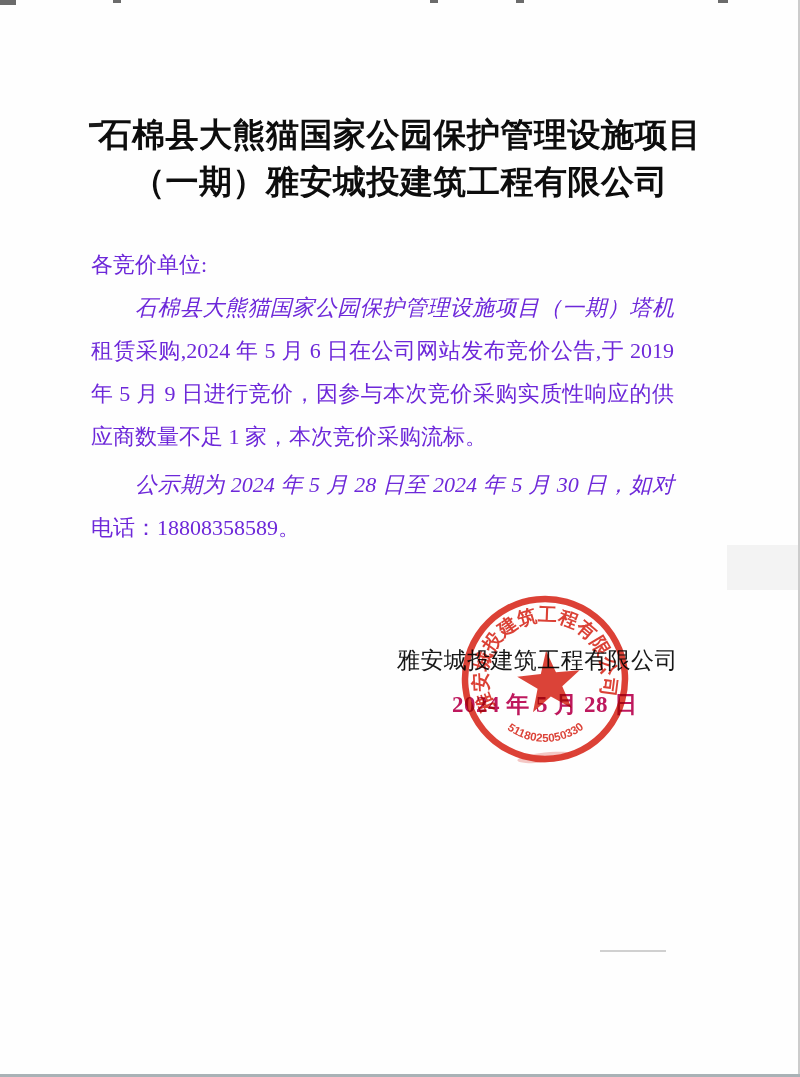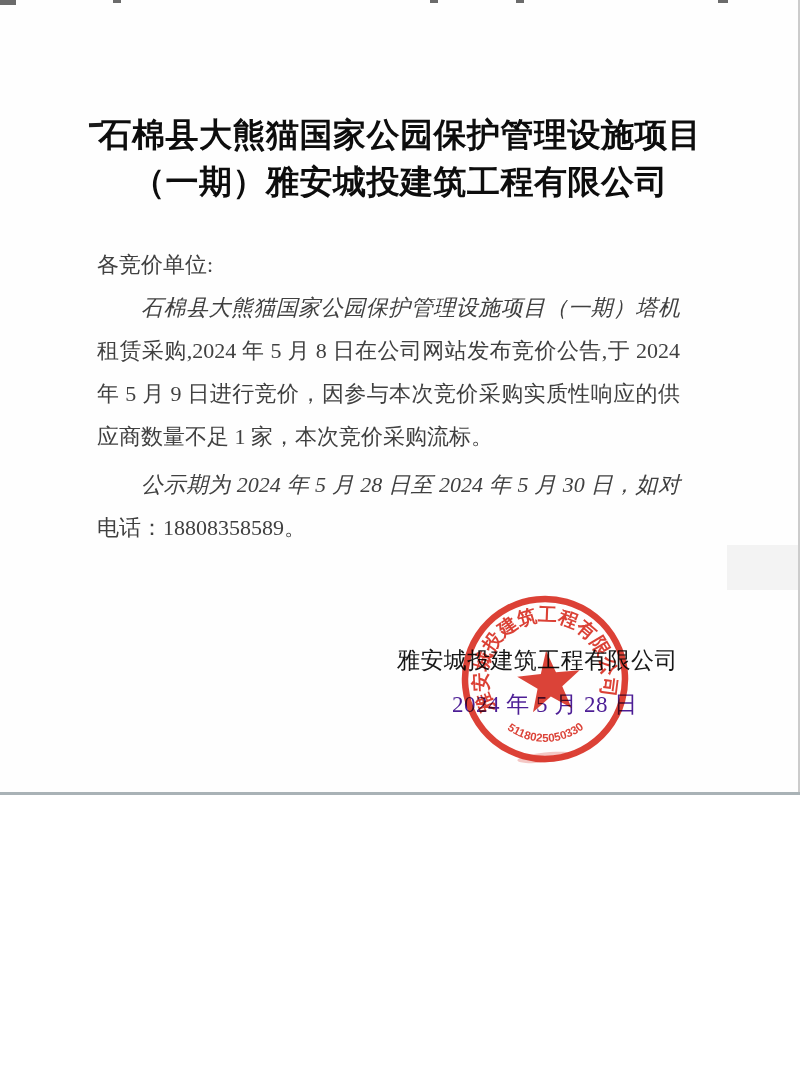--- a/index.html
+++ b/index.html
@@ -1,37 +1,37 @@
 <!DOCTYPE html>
 <html><head>
 <meta charset="utf-8">
 <style>
   html,body{margin:0;padding:0;background:#ffffff;}
   .page{
-    position:relative;width:800px;height:795px;background:#fefefe;
+    position:relative;width:800px;height:1077px;background:#fefefe;
     overflow:hidden;font-family:"Liberation Serif","DejaVu Serif",serif;color:#111;
   }
   
   .title{
     position:absolute;left:0;top:111px;width:800px;text-align:center;
     font-family:"Liberation Sans","DejaVu Sans",sans-serif;font-weight:700;
     font-size:33px;line-height:47px;color:#0d0d0d;letter-spacing:0.5px;
   }
   
   .body-text{
-    position:absolute;left:97px;top:243px;width:583px;
-    font-size:22px;line-height:43px;color:#404040;
+    position:absolute;left:91px;top:243px;width:583px;
+    font-size:22px;line-height:43px;color:#6d28d9;
   }
   .line{width:583px;}
   .fill{text-align:justify;text-align-last:justify;}
   .indent{text-indent:44px;font-style:italic;}
   .para2{margin-top:5px;}
   
   .sig-company{position:absolute;left:397px;top:645px;font-size:23px;letter-spacing:0.4px;color:#161616;}
-  .sig-date{position:absolute;left:452px;top:689px;font-size:23px;letter-spacing:0.5px;color:#4c1d95;}
+  .sig-date{position:absolute;left:452px;top:689px;font-size:23px;letter-spacing:0.5px;color:#be185d;font-weight:bold;}
   
   .seal{
     position:absolute;left:452px;top:586px;width:186px;height:186px;
     mix-blend-mode:multiply;opacity:0.93;
   }
   .seal svg{display:block;}
   
   .stray-dash{position:absolute;left:89px;top:123px;width:14px;height:4px;background:#1b1b1b;transform:rotate(-2deg);}
   .speck{position:absolute;background:#6b6b6b;}
   .edge-right{position:absolute;right:0;top:0;width:2px;height:1077px;background:#cccccc;}
@@ -56,21 +56,21 @@
   <div class="edge-bottom"></div>
 
   <div class="title">
     <div>石棉县大熊猫国家公园保护管理设施项目</div>
     <div>（一期）雅安城投建筑工程有限公司</div>
   </div>
 
   <div class="body-text">
     <div class="line">各竞价单位:</div>
     <div class="line fill indent">石棉县大熊猫国家公园保护管理设施项目（一期）塔机</div>
-    <div class="line fill">租赁采购,2024 年 5 月 8 日在公司网站发布竞价公告,于 2024</div>
+    <div class="line fill">租赁采购,2024 年 5 月 6 日在公司网站发布竞价公告,于 2019</div>
     <div class="line fill">年 5 月 9 日进行竞价，因参与本次竞价采购实质性响应的供</div>
     <div class="line">应商数量不足 1 家，本次竞价采购流标。</div>
     <div class="line fill indent para2">公示期为 2024 年 5 月 28 日至 2024 年 5 月 30 日，如对</div>
     <div class="line">电话：18808358589。</div>
   </div>
 
   <div class="sig-company">雅安城投建筑工程有限公司</div>
   <div class="sig-date">2024 年 5 月 28 日</div>
 
   <div class="seal">

